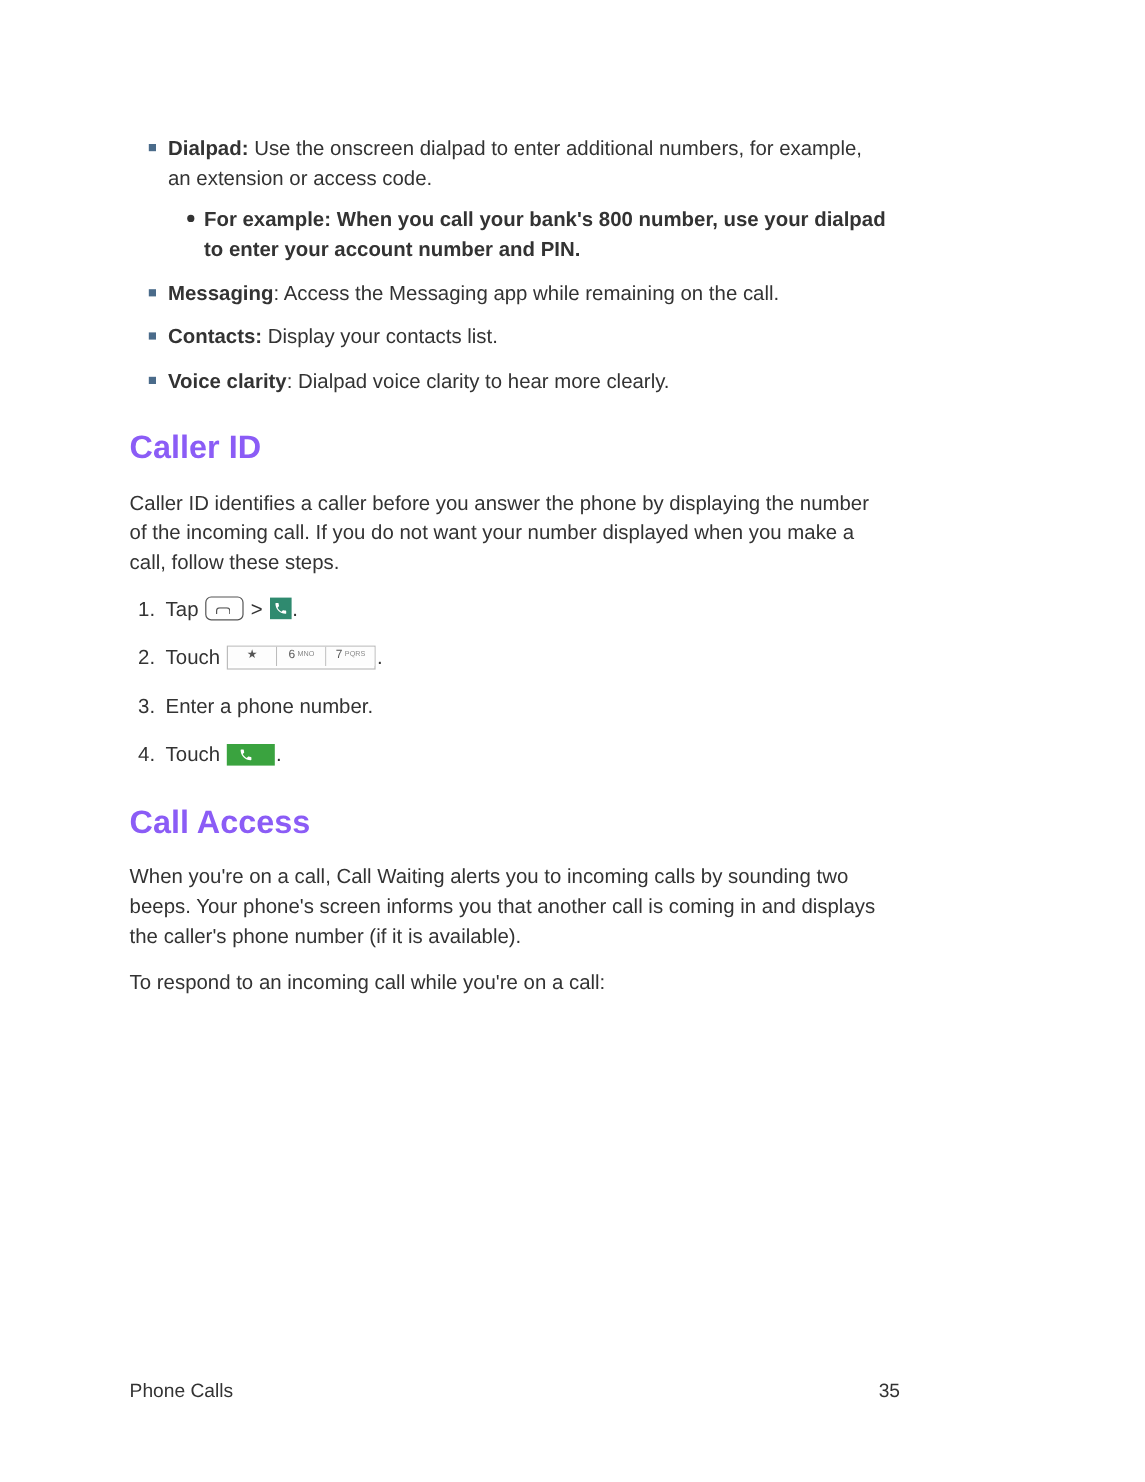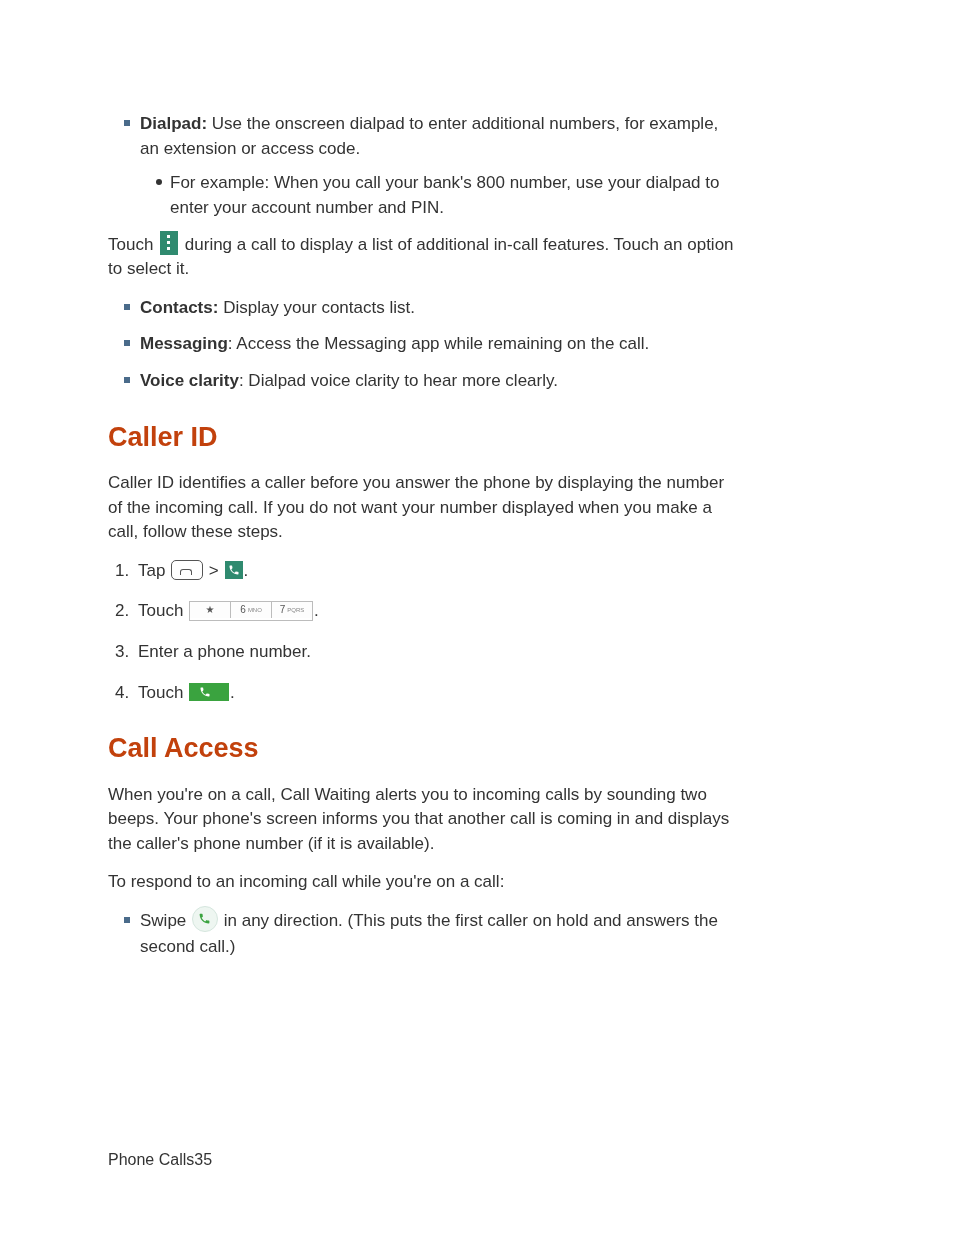--- a/index.html
+++ b/index.html
@@ -34,20 +34,21 @@
     left: -16px;
     top: 8px;
     width: 6px;
     height: 6px;
     background: #4a6b8a;
   }
   ul.disc {
     list-style: none;
     padding-left: 30px;
     margin: 10px 0 0 0;
+    font-weight: bold;
   }
   ul.disc > li {
     position: relative;
     margin-bottom: 8px;
   }
   ul.disc > li::before {
     content: "";
     position: absolute;
     left: -14px;
     top: 8px;
@@ -62,21 +63,21 @@
   }
   ol.steps > li {
     padding-left: 4px;
     margin-bottom: 16px;
   }
   p { margin: 0 0 14px 0; }
   h2 {
     font-family: Arial, Helvetica, sans-serif;
     font-weight: 900;
     font-size: 27px;
-    color: #c2410c;
+    color: #8b5cf6;
     margin: 24px 0 14px 0;
     letter-spacing: 0px;
   }
   .bold { font-weight: bold; }
 
   
   .icn {
     display: inline-block;
     vertical-align: middle;
     position: relative;
@@ -171,48 +172,46 @@
     position: absolute;
     left: 5px; top: 5px;
     width: 13px; height: 13px;
   }
   .footer {
     position: absolute;
     left: 108px;
     right: 110px;
     bottom: 64px;
     display: flex;
+    justify-content: space-between;
     font-size: 16px;
     color: #333333;
   }
 </style>
 </head>
 <body>
 
 <div class="page">
 
   <ul class="square">
     <li>
       <span class="bold">Dialpad:</span><span> Use the onscreen dialpad to enter additional numbers, for example, an extension or access code.</span>
       <ul class="disc">
         <li>For example: When you call your bank's 800 number, use your dialpad to enter your account number and PIN.</li>
       </ul>
     </li>
   </ul>
 
-  <p>
-    <span>Touch </span><span class="icn menu-dots"></span><span> during a call to display a list of additional in-call features. Touch an option to select it.</span>
-  </p>
 
   <ul class="square">
     <li>
+      <span class="bold">Messaging</span><span>: Access the Messaging app while remaining on the call.</span>
+    </li>
+    <li>
       <span class="bold">Contacts:</span><span> Display your contacts list.</span>
-    </li>
-    <li>
-      <span class="bold">Messaging</span><span>: Access the Messaging app while remaining on the call.</span>
     </li>
     <li>
       <span class="bold">Voice clarity</span><span>: Dialpad voice clarity to hear more clearly.</span>
     </li>
   </ul>
 
   <h2>Caller ID</h2>
 
   <p>Caller ID identifies a caller before you answer the phone by displaying the number of the incoming call. If you do not want your number displayed when you make a call, follow these steps.</p>
 
@@ -243,26 +242,19 @@
     </li>
   </ol>
 
 
   <h2>Call Access</h2>
 
   <p>When you're on a call, Call Waiting alerts you to incoming calls by sounding two beeps. Your phone's screen informs you that another call is coming in and displays the caller's phone number (if it is available).</p>
 
   <p>To respond to an incoming call while you're on a call:</p>
 
-  <ul class="square">
-    <li>
-      <span>Swipe </span><span class="icn answer-circle"><svg viewBox="0 0 24 24">
-            <path fill="#3aa33f" d="M6.6 10.8c1.4 2.8 3.8 5.1 6.6 6.6l2.2-2.2c.3-.3.7-.4 1-.2 1.1.4 2.3.6 3.6.6.6 0 1 .4 1 1V20c0 .6-.4 1-1 1C10.6 21 3 13.4 3 4c0-.6.4-1 1-1h3.4c.6 0 1 .4 1 1 0 1.2.2 2.4.6 3.6.1.4 0 .8-.2 1l-2.2 2.2z"></path>
-          </svg></span><span> in any direction. (This puts the first caller on hold and answers the second call.)</span>
-    </li>
-  </ul>
 
   <div class="footer">
     <span>Phone Calls</span>
     <span>35</span>
   </div>
 
 </div>
 
 </body></html>

